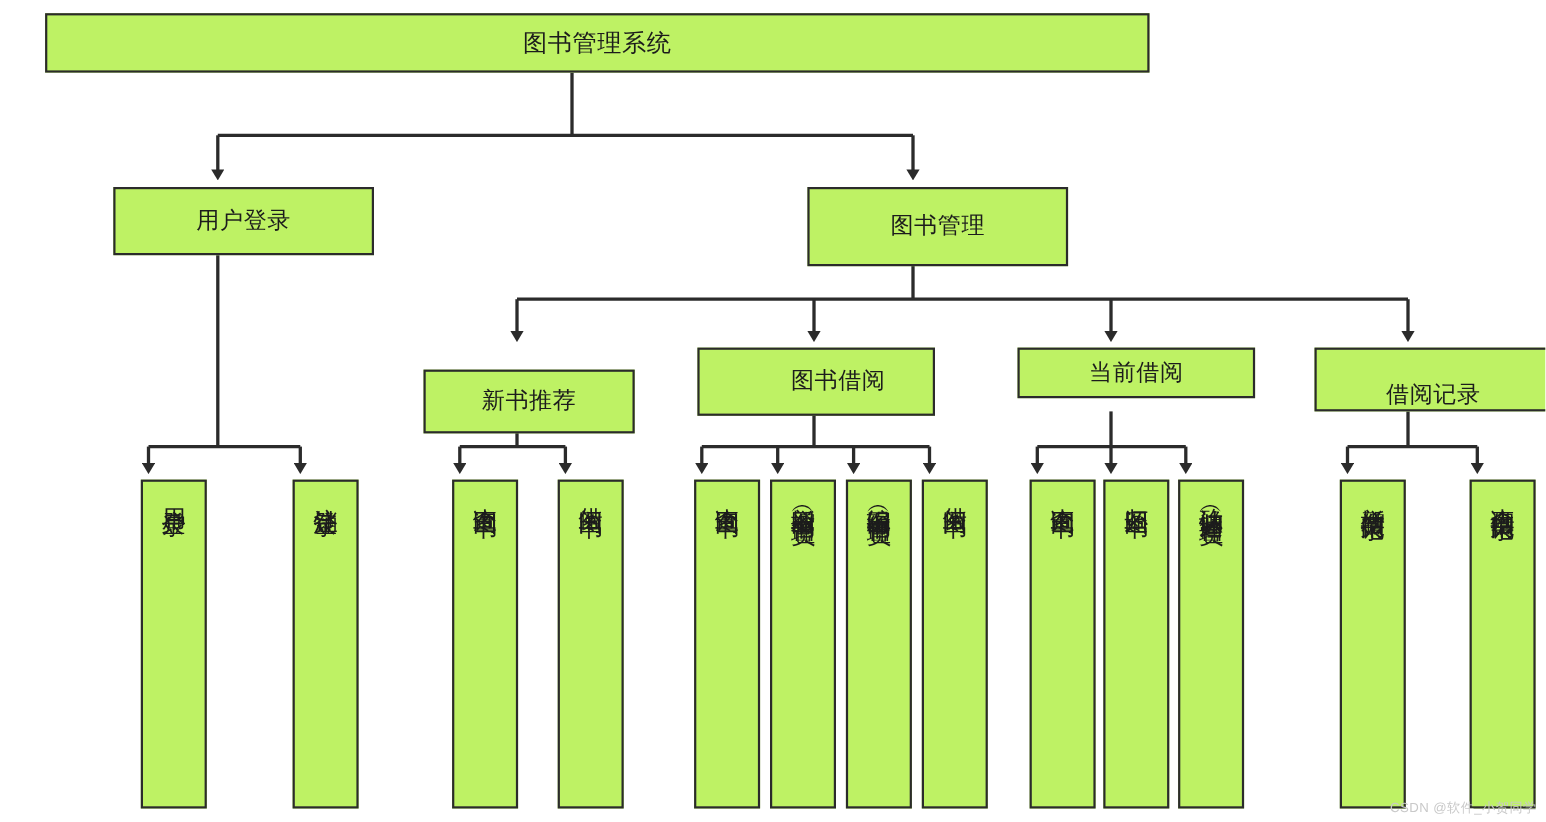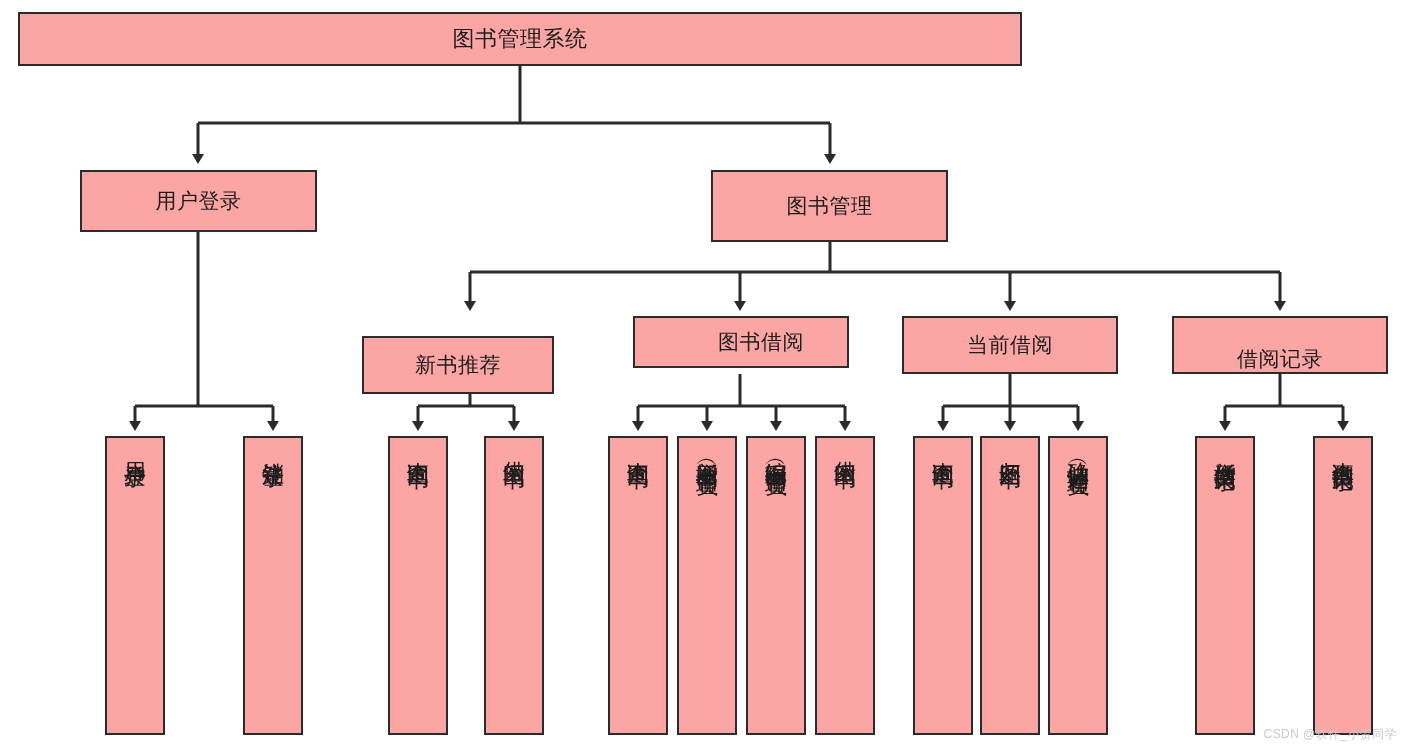--- a/index.html
+++ b/index.html
@@ -21,26 +21,27 @@
     position: absolute;
     left: 0;
     top: 0;
     width: 1405px;
     height: 747px;
   }
   .node {
     position: absolute;
     box-sizing: border-box;
     border: 2px solid #2b2b2b;
-    background: #fca5a5;
+    background: #bef264;
     display: flex;
     align-items: center;
     justify-content: center;
     color: #1c1c1c;
     z-index: 2;
+    margin-left: 23px;
   }
   .node .label {
     display: block;
     text-align: center;
     line-height: 1.18;
     letter-spacing: 0.5px;
   }
   
   .node.h .label {
     font-size: 21px;
@@ -134,24 +135,24 @@
   <div class="node h" style="left:80px; top:170px; width:237px; height:62px;">
     <span class="label">用户登录</span>
   </div>
   <div class="node h" style="left:711px; top:170px; width:237px; height:72px;">
     <span class="label">图书管理</span>
   </div>
 
   <div class="node h" style="left:362px; top:336px; width:192px; height:58px;">
     <span class="label">新书推荐</span>
   </div>
-  <div class="node h" style="left:633px; top:316px; width:216px; height:52px;padding-left:40px;">
+  <div class="node h" style="left:611px; top:316px; width:216px; height:62px;padding-left:40px;">
     <span class="label">图书借阅</span>
   </div>
-  <div class="node h" style="left:902px; top:316px; width:216px; height:58px;">
+  <div class="node h" style="left:902px; top:316px; width:216px; height:46px;">
     <span class="label">当前借阅</span>
   </div>
   <div class="node h" style="left:1172px; top:316px; width:216px; height:58px;align-items:flex-end;">
     <span class="label">借阅记录</span>
   </div>
 
   <div class="node v" style="left:105px; top:436px; width:60px; height:299px;">
     <span class="label">用户登录</span>
   </div>
   <div class="node v" style="left:243px; top:436px; width:60px; height:299px;">

